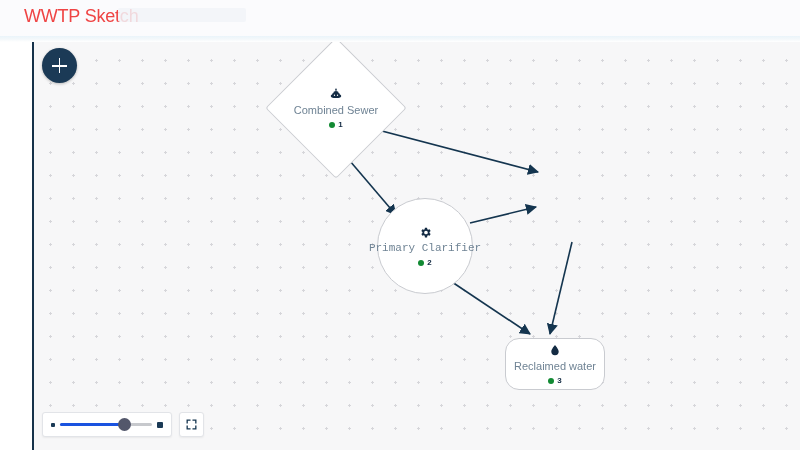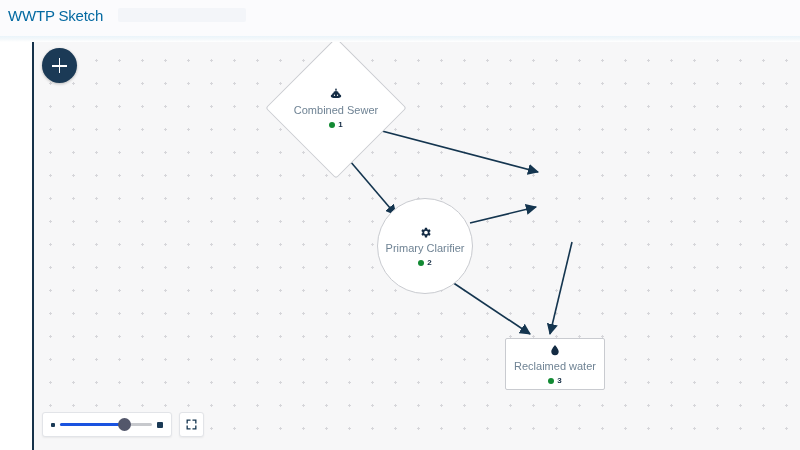--- a/index.html
+++ b/index.html
@@ -23,25 +23,25 @@
   .header {
     position: absolute;
     left: 0; top: 0;
     width: 800px;
     height: 36px;
     background: #fbfbfd;
     z-index: 40;
   }
   .header-title {
     position: absolute;
-    left: 8px;
+    left: 24px;
     top: 3px;
-    font-size: 15px;
+    font-size: 18px;
     line-height: 26px;
-    color: #0369a1;
+    color: #ef4444;
     letter-spacing: -0.2px;
     white-space: nowrap;
   }
   .header-ghost {
     position: absolute;
     left: 118px;
     top: 8px;
     width: 128px;
     height: 14px;
     background: #f1f3f8;
@@ -130,21 +130,21 @@
     transform: rotate(45deg);
     border-radius: 3px;
   }
   .node-diamond .node-inner { transform: rotate(-45deg); }
   .node-circle {
     width: 96px; height: 96px;
     border-radius: 50%;
   }
   .node-rect {
     width: 100px; height: 52px;
-    border-radius: 2px;
+    border-radius: 14px;
   }
   .node-inner {
     display: flex;
     flex-direction: column;
     align-items: center;
     justify-content: center;
     width: 100%;
   }
   .node-icon {
     display: block;
@@ -173,21 +173,21 @@
   }
   .badge-count {
     font-size: 8px;
     font-weight: bold;
     color: #132b43;
     line-height: 8px;
   }
 
   
   #node-combined-sewer  { left: 252px; top: 16px; }
-  #node-primary        { left: 343px; top: 156px; }
+  #node-primary        { left: 343px; top: 156px; font-family: Liberation Mono, monospace; }
   #node-secondary      { left: 497px; top: 105px; }
   #node-reclaimed      { left: 471px; top: 296px; }
 
   
   .controls {
     position: absolute;
     left: 42px;
     bottom: 13px;
     display: flex;
     align-items: center;

